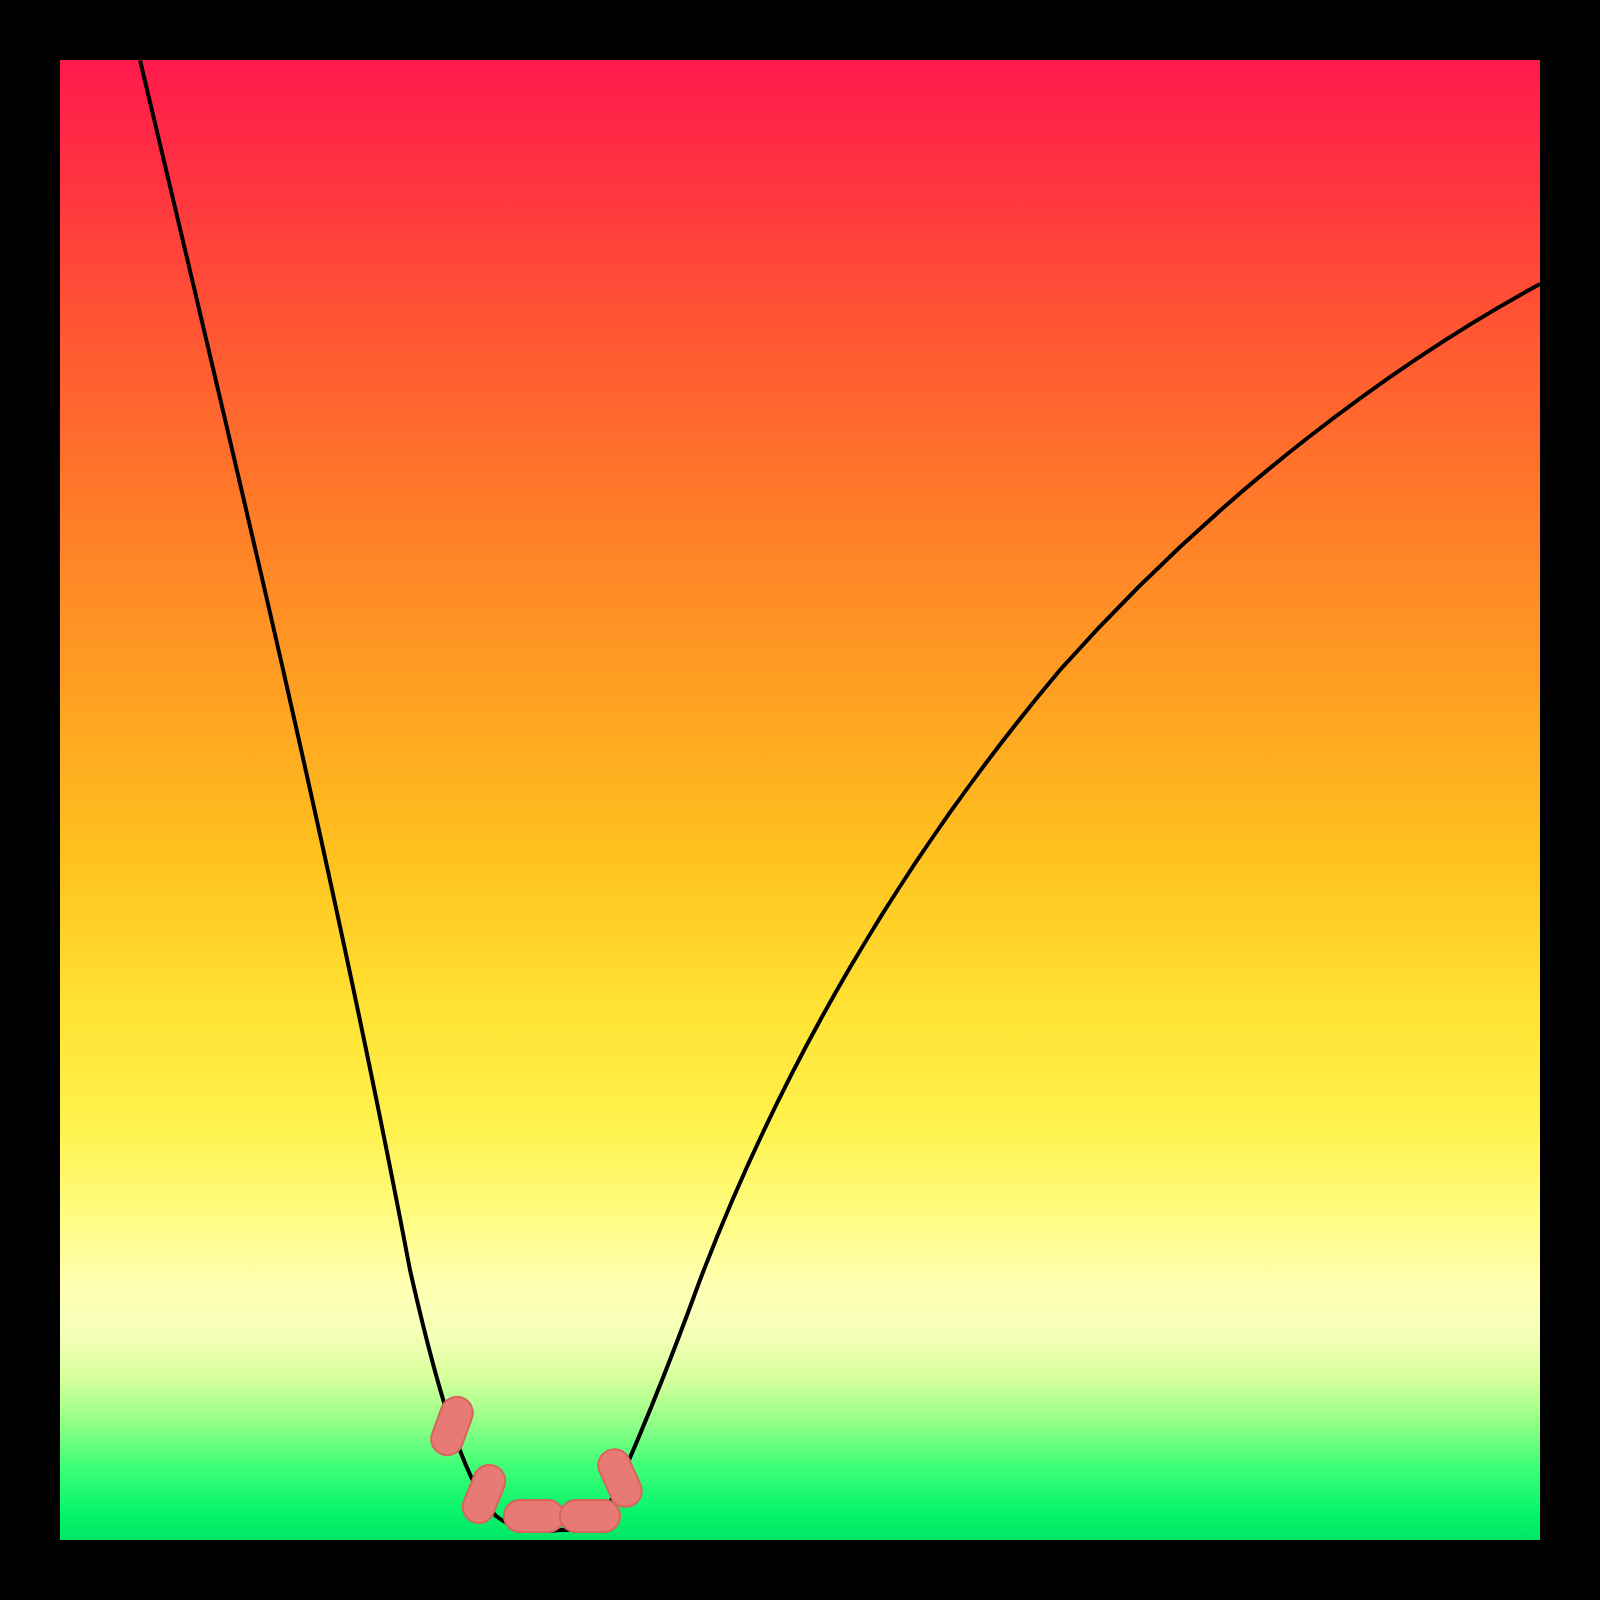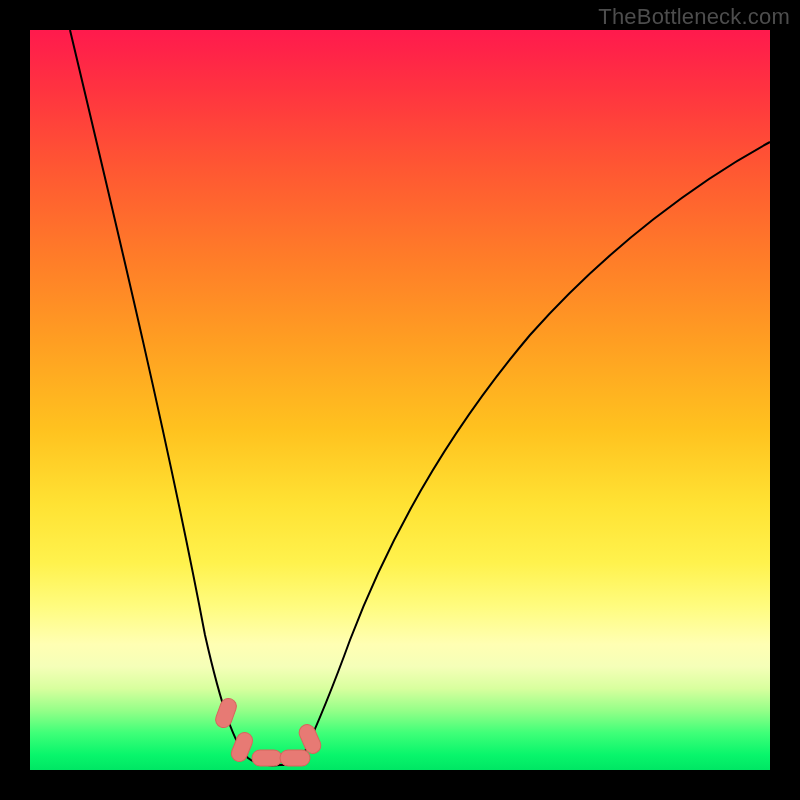--- a/index.html
+++ b/index.html
@@ -43,14 +43,13 @@
              C 580 215, 670 150, 740 112"></path>
     <g fill="#e77a74" stroke="#d8645d" stroke-width="1">
       <rect x="188" y="668" width="16" height="30" rx="8" transform="rotate(20 196 683)"></rect>
       <rect x="204" y="702" width="16" height="30" rx="8" transform="rotate(22 212 717)"></rect>
       <rect x="222" y="720" width="30" height="16" rx="8"></rect>
       <rect x="250" y="720" width="30" height="16" rx="8"></rect>
       <rect x="272" y="694" width="16" height="30" rx="8" transform="rotate(-24 280 709)"></rect>
     </g>
   </svg>
 
-  <div class="watermark">TheBottleneck.com</div>
 </div>
 
 </body></html>

